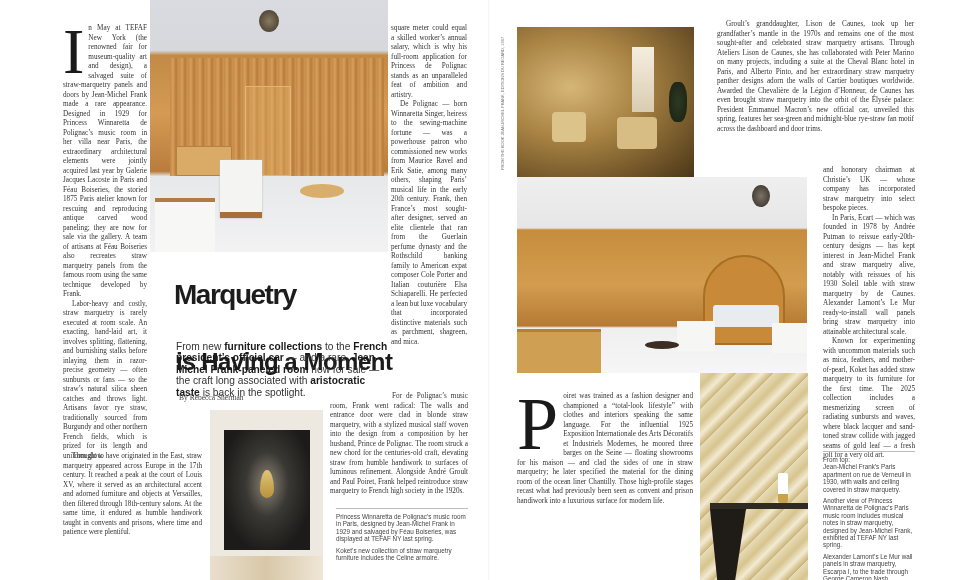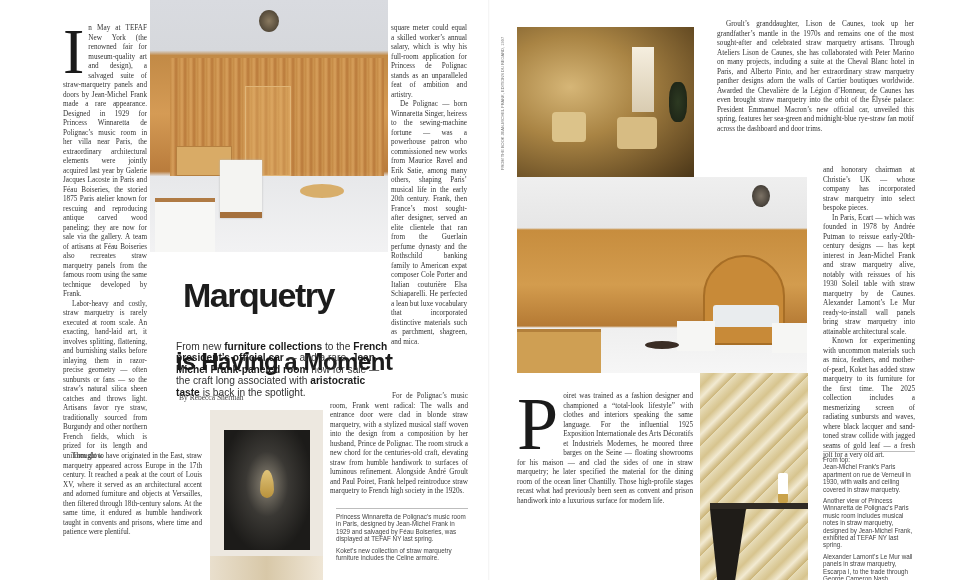--- a/index.html
+++ b/index.html
@@ -24,21 +24,21 @@
      background: linear-gradient(180deg, #d9dbe0 0%, #d6d8dc 20%, #c28a46 22%, #d59b55 45%, #b97c3c 68%, #e7e8ea 70%, #f2f2f3 100%); }
   .photo-main .wall-panel { position:absolute; left:20px; top:58px; width:214px; height:118px;
      background: repeating-linear-gradient(90deg, #c48944 0px, #d7a05c 3px, #b9793a 6px, #cf9852 9px); opacity: .95; }
   .photo-main .door { position:absolute; left:95px; top:86px; width:46px; height:90px; border:1px solid #e0b577; background: rgba(230,180,110,.35); }
   .photo-main .lamp { position:absolute; left:109px; top:10px; width:20px; height:22px; border-radius:50%; background: radial-gradient(#8a7a60, #3c3428); }
   .photo-main .chair { position:absolute; left:70px; top:160px; width:42px; height:58px; background:#f4f4f2; border-bottom:6px solid #a5703c; box-shadow: 0 0 2px #bbb; }
   .photo-main .chair2 { position:absolute; left:5px; top:198px; width:60px; height:54px; background:#f7f7f5; border-top:4px solid #b07b44; }
   .photo-main .sideboard { position:absolute; left:26px; top:146px; width:56px; height:30px; background:#d9ab66; border:1px solid #b58040; }
   .photo-main .table { position:absolute; left:150px; top:184px; width:44px; height:14px; border-radius:50%; background:#d8ae6a; }
   .hl-straw { position: absolute; left: 176px; top: 238px; font-family: "Liberation Sans", sans-serif; font-weight: bold; font-size: 44px; line-height: 44px; color: #ffffff; letter-spacing: -1.5px; }
-  .hl-marq { position: absolute; left: 183px; top: 276px; font-family: "Liberation Sans", sans-serif; font-weight: bold; font-size: 34px; line-height: 38px; color: #1c1c1c; letter-spacing: -1.5px; }
+  .hl-marq { position: absolute; left: 174px; top: 276px; font-family: "Liberation Sans", sans-serif; font-weight: bold; font-size: 28px; line-height: 38px; color: #1c1c1c; letter-spacing: -1.5px; }
   .hl-moment { position: absolute; left: 176px; top: 315px; font-family: "Liberation Sans", sans-serif; font-weight: bold; font-size: 24px; line-height: 20px; color: #1c1c1c; letter-spacing: -0.5px; margin-top: 37px; }
   .dek { position: absolute; left: 176px; top: 341px; width: 212px; font-family: "Liberation Sans", sans-serif; font-size: 10.2px; line-height: 11.4px; color: #333; }
   .dek b { color: #1a1a1a; }
   .byline { position: absolute; left: 179px; top: 393px; font-size: 7.5px; color: #444; text-align: center; }
 
   .photo-cabinet { left: 210px; top: 410px; width: 113px; height: 170px; background: #ede8e0; }
   .photo-cabinet .cab { position:absolute; left:14px; top:20px; width:86px; height:120px; background: radial-gradient(ellipse at 50% 45%, #8d8677 0%, #3a3834 35%, #1c1b19 75%); }
   .photo-cabinet .leaf { position:absolute; left:50px; top:60px; width:14px; height:28px; border-radius: 50% 50% 50% 50% / 70% 70% 30% 30%; background: linear-gradient(#e0c47a, #b9923c); }
   .photo-cabinet .floor { position:absolute; left:0; top:146px; width:113px; height:24px; background: linear-gradient(90deg,#e9dfcd,#d8c8a8,#efe6d6); }
 

